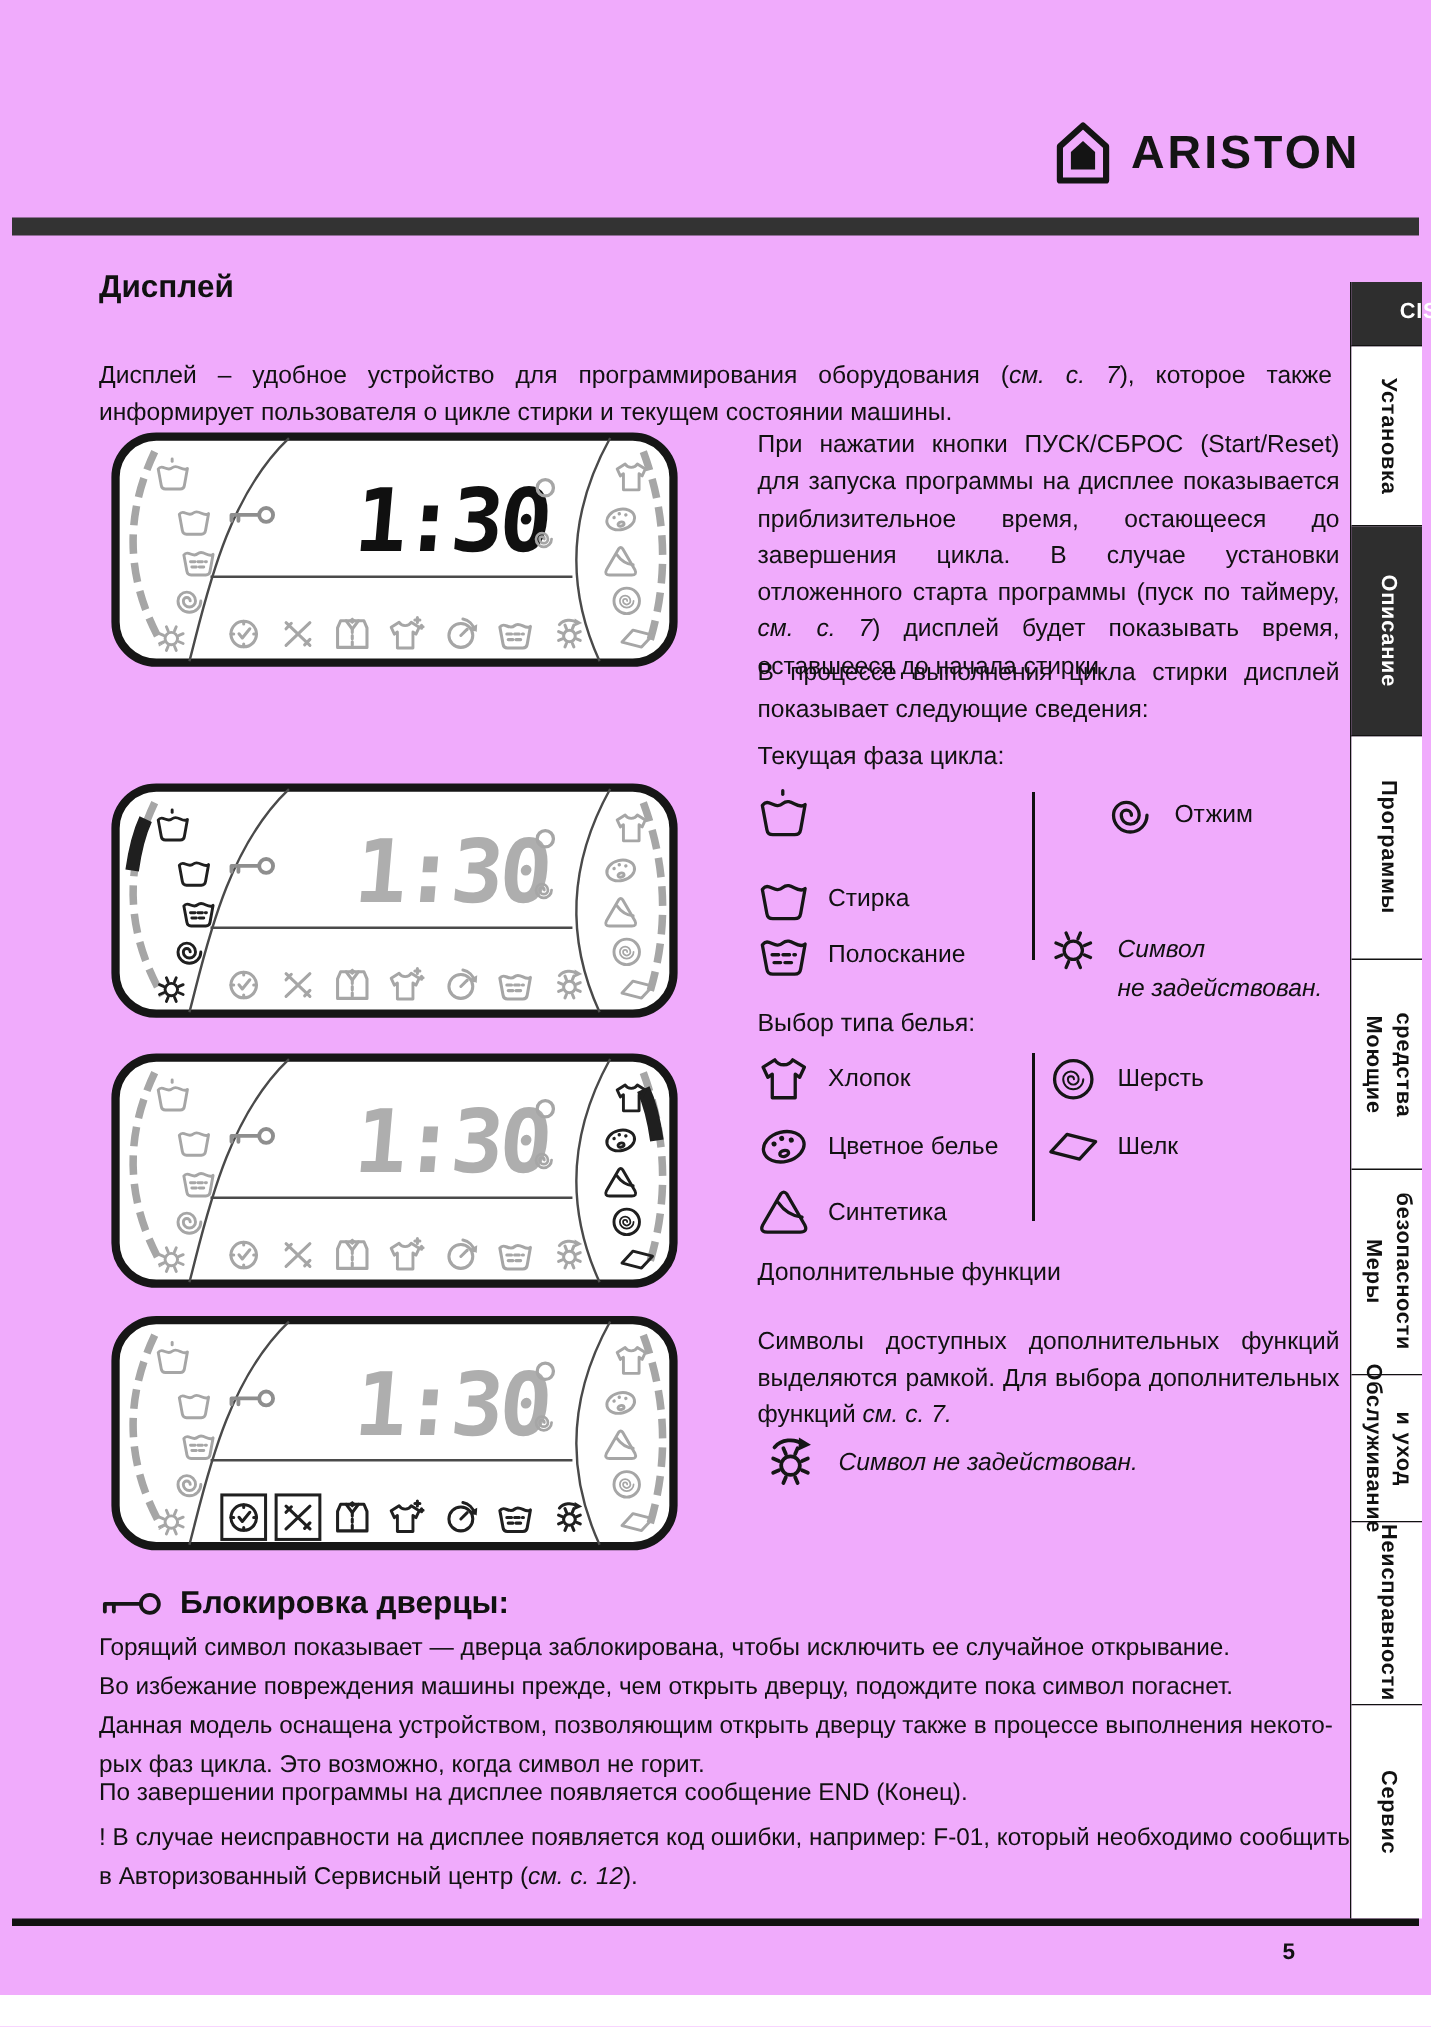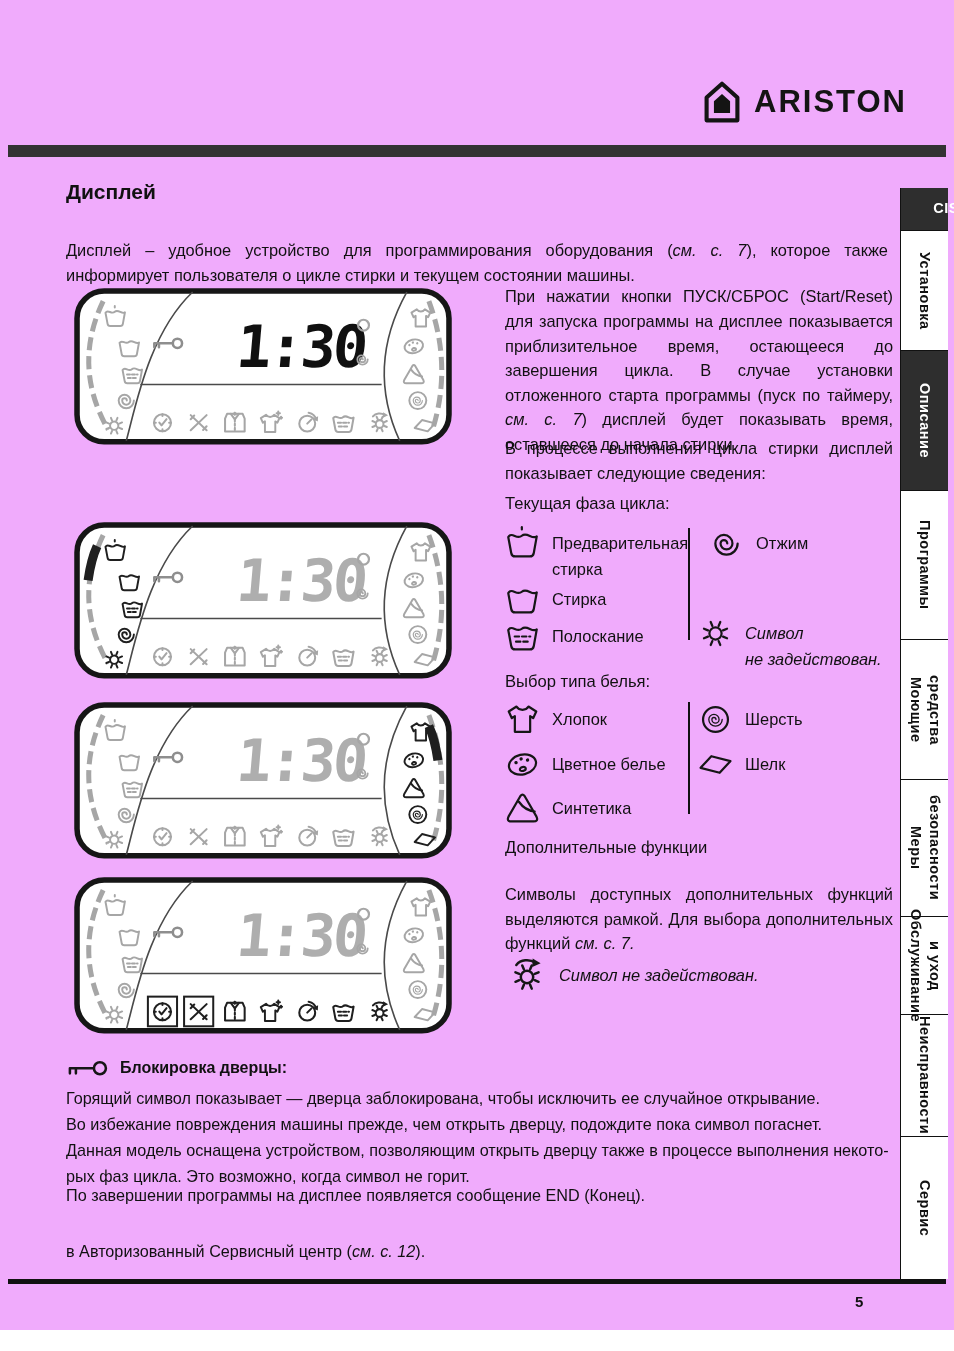--- a/index.html
+++ b/index.html
@@ -18,21 +18,21 @@
   
   .rc{position:absolute;left:505px;width:388px;font-size:16.4px;line-height:24.6px;text-align:justify;}
   .sec-h{position:absolute;left:505px;font-size:16.6px;font-weight:normal;}
   .lrow{position:absolute;display:flex;align-items:flex-start;gap:12px;}
   .licon{flex:0 0 auto;line-height:0;}
   .llabel{font-size:16.4px;line-height:26px;white-space:pre-line;padding-top:4px;}
   .vdiv{position:absolute;width:1.6px;background:#111;}
   .note-row{position:absolute;display:flex;align-items:center;gap:12px;}
   
   .lockhead{position:absolute;left:66px;top:1057px;display:flex;align-items:center;gap:12px;}
-  .lockhead b{font-size:16px;}
+  .lockhead b{font-size:21px;}
   .bline{position:absolute;left:66px;white-space:nowrap;font-size:16.2px;}
   
   .sidebar{position:absolute;left:900px;top:188px;width:47px;border-left:1.6px solid #111;}
   .tab{box-sizing:border-box;border-bottom:1.6px solid #111;display:flex;align-items:center;justify-content:center;background:#fff;}
   .tab.black{background:#2e2e2e;color:#fff;}
   .tab-label{writing-mode:vertical-lr;font-size:14.5px;font-weight:bold;letter-spacing:.5px;
              white-space:pre-line;text-align:center;line-height:1.35;}
   .tab.horiz .tab-label{writing-mode:horizontal-tb;margin-left:43px;}
   .botbar{position:absolute;left:8px;top:1279px;width:938px;height:4.5px;background:#111;}
   .pagenum{position:absolute;left:855px;top:1293px;font-size:15px;font-weight:bold;}
@@ -465,37 +465,35 @@
   <p class="rc" style="top:268px"><span>При нажатии кнопки ПУСК/СБРОС (Start/Reset) для запуска программы на дисплее показывается приблизительное время, остающееся до завершения цикла. В случае установки отложенного старта программы (пуск по таймеру, </span><span class="it">см. с. 7</span><span>) дисплей будет показывать время, оставшееся до начала стирки.</span></p>
   <p class="rc" style="top:420px">В процессе выполнения цикла стирки дисплей показывает следующие сведения:</p>
 
   <div class="sec-h" style="top:494px">Текущая фаза цикла:</div>
 
   <div class="lrow" style="left:505px;top:526px">
     <span class="licon"><svg width="35" height="35" viewBox="-13.5 -13.5 27 27">
           <path d="M-11,-5 C-8,-9.5 -4.5,-2.5 -0.5,-6 C3.5,-9.5 7.5,-2.5 11,-5.5 L8.7,7.3 C8.4,9.3 7.5,10 5.6,10 L-5.6,10 C-7.5,10 -8.4,9.3 -8.7,7.3 Z" fill="none" stroke="#161616" stroke-width="1.7" stroke-linecap="round" stroke-linejoin="round"></path>
           <path d="M-0.5,-12.6 L-0.5,-10.8" fill="none" stroke="#161616" stroke-width="1.7" stroke-linecap="round" stroke-linejoin="round"></path>
         </svg></span>
-    <span class="llabel">Предварительная
-стирка</span>
   </div>
   <div class="lrow" style="left:505px;top:582px">
     <span class="licon"><svg width="35" height="35" viewBox="-13.5 -13.5 27 27">
           <path d="M-11,-5 C-8,-9.5 -4.5,-2.5 -0.5,-6 C3.5,-9.5 7.5,-2.5 11,-5.5 L8.7,7.3 C8.4,9.3 7.5,10 5.6,10 L-5.6,10 C-7.5,10 -8.4,9.3 -8.7,7.3 Z" fill="none" stroke="#161616" stroke-width="1.7" stroke-linecap="round" stroke-linejoin="round"></path>
         </svg></span>
     <span class="llabel">Стирка</span>
   </div>
   <div class="lrow" style="left:505px;top:619px">
     <span class="licon"><svg width="35" height="35" viewBox="-13.5 -13.5 27 27">
           <path d="M-11,-5 C-8,-9.5 -4.5,-2.5 -0.5,-6 C3.5,-9.5 7.5,-2.5 11,-5.5 L8.7,7.3 C8.4,9.3 7.5,10 5.6,10 L-5.6,10 C-7.5,10 -8.4,9.3 -8.7,7.3 Z" fill="none" stroke="#161616" stroke-width="1.7" stroke-linecap="round" stroke-linejoin="round"></path>
           <path d="M-6,0 H6 M-5,4 H5" fill="none" stroke="#161616" stroke-width="1.7" stroke-linecap="round" stroke-linejoin="round" stroke-dasharray="3.4 2.2"></path>
         </svg></span>
     <span class="llabel">Полоскание</span>
   </div>
-  <div class="lrow" style="left:709px;top:526px">
+  <div class="lrow" style="left:736px;top:526px">
     <span class="licon"><svg width="35" height="35" viewBox="-13.5 -13.5 27 27">
           <path d="M8.6,0 A8.6,8.6 0 1 1 -8.6,0 A6.6,6.6 0 1 1 4.6,0 A4.6,4.6 0 1 1 -4.6,0 A2.6,2.6 0 1 1 0.6,0" fill="none" stroke="#161616" stroke-width="1.7" stroke-linecap="round" stroke-linejoin="round"></path>
         </svg></span>
     <span class="llabel">Отжим</span>
   </div>
   <div class="lrow" style="left:698px;top:616px">
     <span class="licon"><svg width="35" height="35" viewBox="-13.5 -13.5 27 27">
           <circle r="4.7" fill="none" stroke="#161616" stroke-width="1.7"></circle>
           <path d="M5.8,2.4 L8.9,3.7 M2.4,5.8 L3.7,8.9 M-2.4,5.8 L-3.7,8.9 M-5.8,2.4 L-8.9,3.7 M-5.8,-2.4 L-8.9,-3.7 M-2.4,-5.8 L-3.7,-8.9 M2.4,-5.8 L3.7,-8.9 M5.8,-2.4 L8.9,-3.7 " fill="none" stroke="#161616" stroke-width="1.7" stroke-linecap="round" stroke-linejoin="round"></path>
         </svg></span>
@@ -566,20 +564,21 @@
           <path d="M4.6,0 H-11.4 M-11.4,0 V3.4 M-7.4,0 V3.4" fill="none" stroke="#161616" stroke-width="1.7" stroke-linecap="round" stroke-linejoin="round"></path>
         </svg></span>
     <b>Блокировка дверцы:</b>
   </div>
   <div class="bline" style="top:1089px">Горящий символ показывает — дверца заблокирована, чтобы исключить ее случайное открывание.</div>
   <div class="bline" style="top:1141px">Данная модель оснащена устройством, позволяющим открыть дверцу также в процессе выполнения некото-</div>
   <div class="bline" style="top:1115px">Во избежание повреждения машины прежде, чем открыть дверцу, подождите пока символ погаснет.</div>
   <div class="bline" style="top:1167px">рых фаз цикла. Это возможно, когда символ не горит.</div>
 
   <div class="bline" style="top:1186px">По завершении программы на дисплее появляется сообщение END (Конец).</div>
+  <div class="bline" style="top:1216px">! В случае неисправности на дисплее появляется код ошибки, например: F-01, который необходимо сообщить</div>
   <div class="bline" style="top:1242px"><span>в Авторизованный Сервисный центр (</span><span class="it">см. с. 12</span><span>).</span></div>
 
   <aside class="sidebar">
     <div class="tab black horiz" style="height:43px">
         <span class="tab-label">CIS</span>
       </div>
     <div class="tab" style="height:120px">
         <span class="tab-label">Установка</span>
       </div>
     <div class="tab black" style="height:140px">

